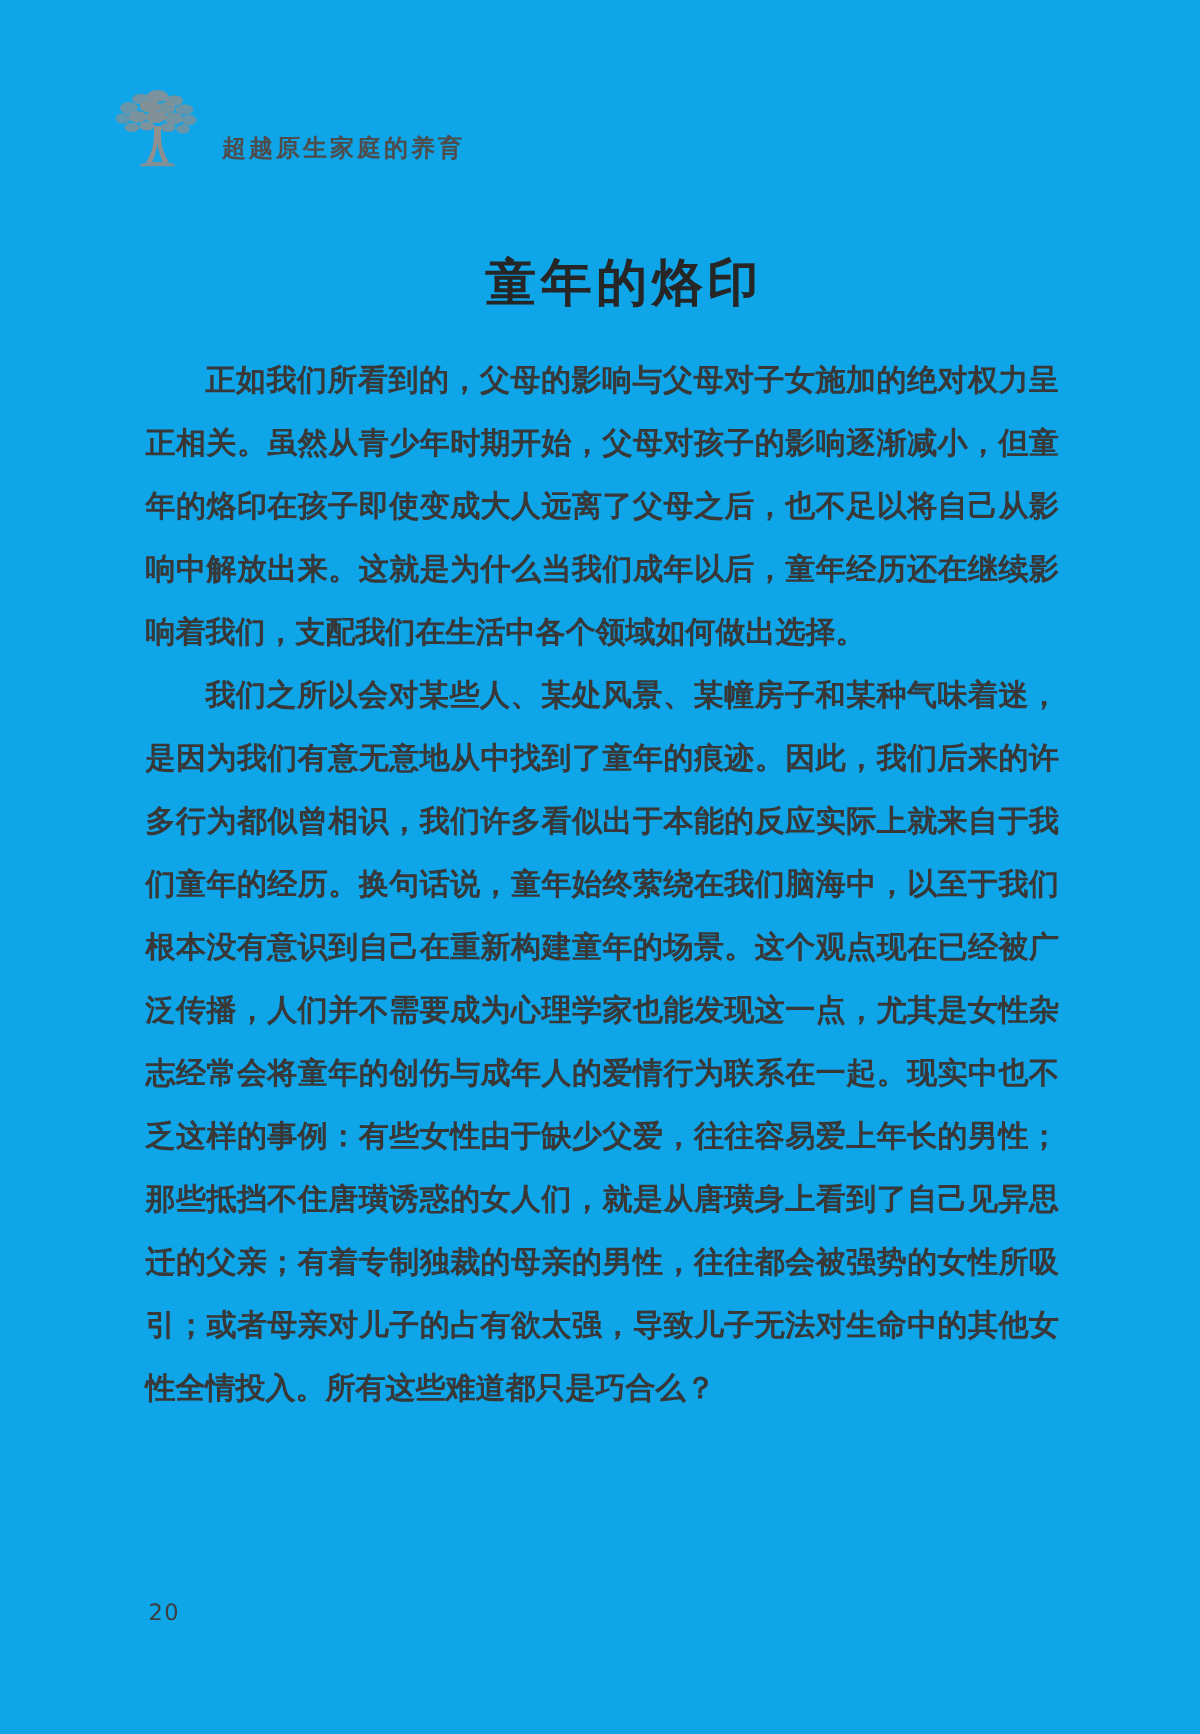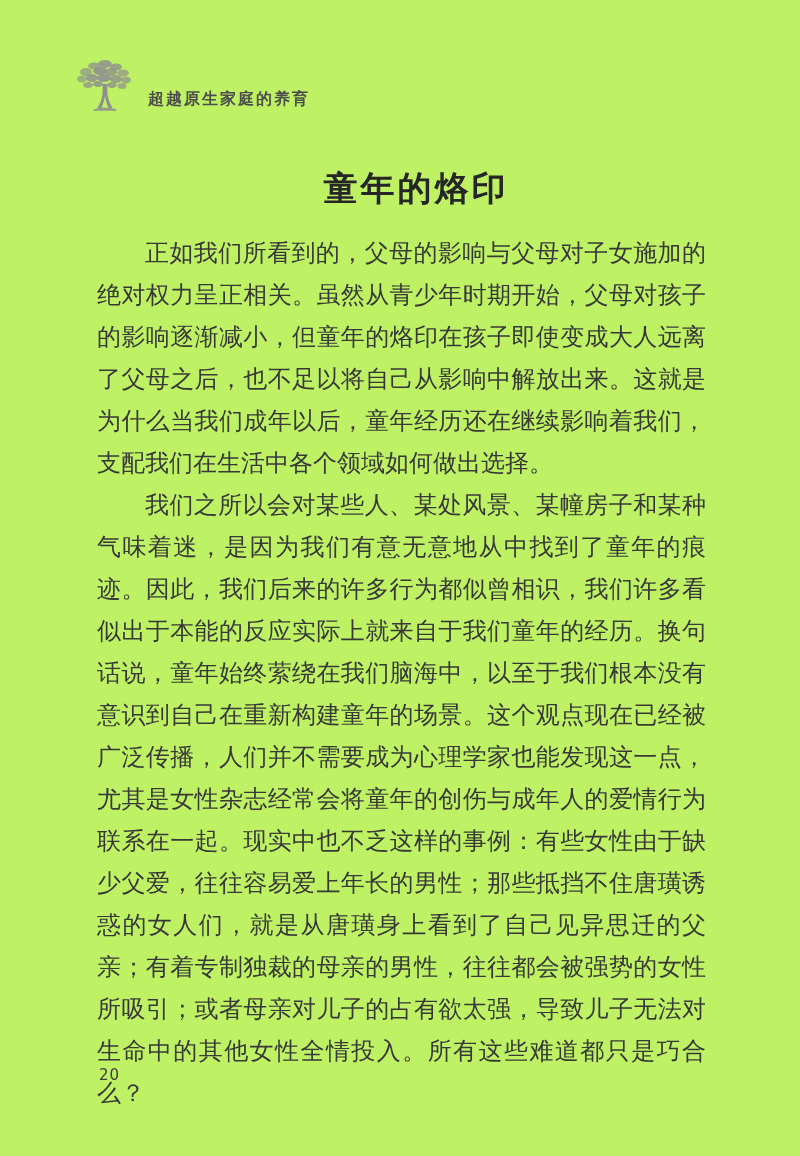--- a/index.html
+++ b/index.html
@@ -4,21 +4,21 @@
 <style>
   html, body {
     margin: 0;
     padding: 0;
     background: #ffffff;
   }
   .page {
     position: relative;
     width: 800px;
     height: 1156px;
-    background: #bef264;
+    background: #0ea5e9;
     overflow: hidden;
     font-family: "DejaVu Serif", "Liberation Serif", serif;
   }
   .page-header {
     position: absolute;
     left: 76px;
     top: 54px;
     height: 62px;
     display: flex;
     align-items: flex-end;
@@ -50,25 +50,26 @@
     font-size: 34px;
     letter-spacing: 3px;
     color: #262626;
     padding-left: 16px;
   }
   .chapter-body {
     position: absolute;
     left: 97px;
     top: 232px;
     width: 609px;
-    font-size: 24px;
+    font-size: 20px;
     line-height: 42px;
     text-align: justify;
     text-justify: inter-ideograph;
     color: #383838;
+    font-weight: bold;
   }
   .chapter-body p {
     margin: 0;
     text-indent: 2em;
   }
   .page-number {
     position: absolute;
     left: 99px;
     top: 1066px;
     font-family: "DejaVu Sans", "Liberation Sans", sans-serif;

